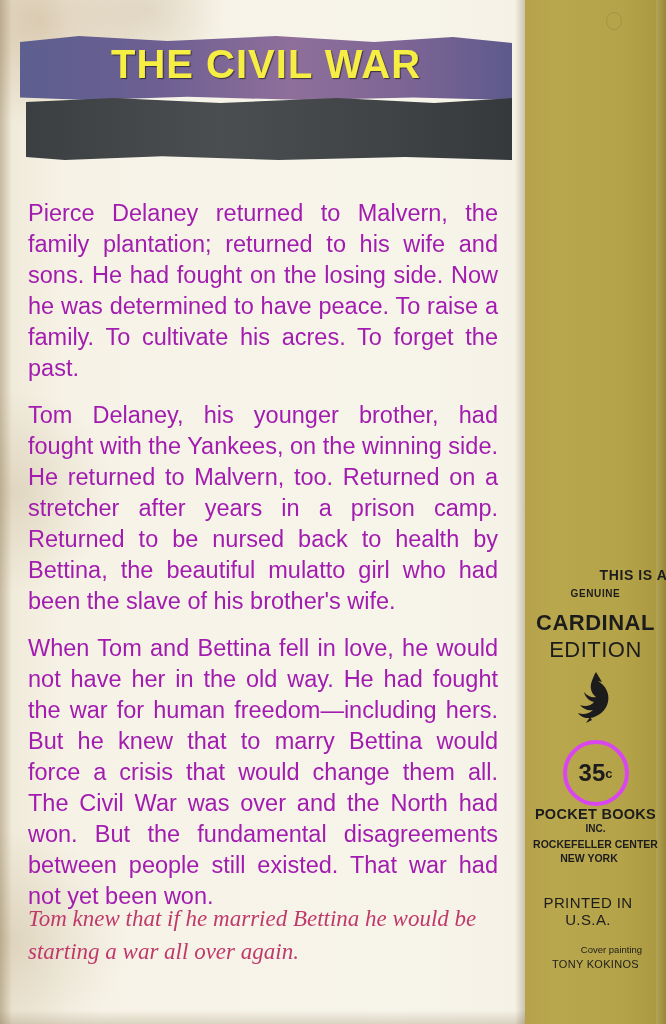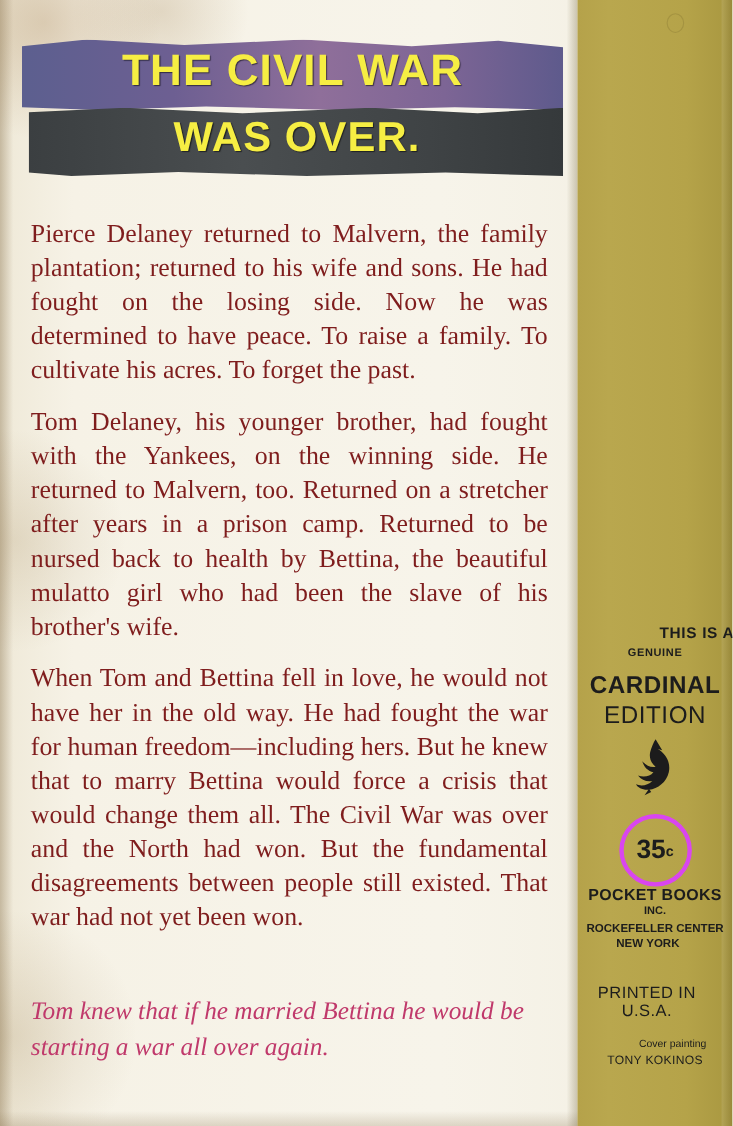--- a/index.html
+++ b/index.html
@@ -100,24 +100,24 @@
   .banner-line2 { left: 4px; top: 68px; font-size: 38px; }
 
   
   .body-copy {
     position: absolute;
     left: 28px; top: 198px;
     width: 470px;
   }
   .body-copy p {
     margin: 0 0 16px 0;
-    font-family: Liberation Serif, serif;
+    font-family: Liberation Sans, sans-serif;
     font-size: 23.5px;
     line-height: 31px;
-    color: #7f1d1d;
+    color: #a21caf;
     text-align: justify;
     text-justify: inter-word;
   }
   .tagline {
     position: absolute;
     left: 28px; top: 902px;
     width: 470px;
     font-family: "Liberation Serif", serif;
     font-style: italic;
     font-size: 23px;
@@ -205,21 +205,20 @@
 <div id="page">
 
   <div class="paper"></div>
   <div class="edge-left"></div>
   <div class="edge-bottom"></div>
 
   <div class="banner">
     <div class="banner-top"></div>
     <div class="banner-bottom"></div>
     <div class="banner-line1">THE CIVIL WAR</div>
-    <div class="banner-line2">WAS OVER.</div>
   </div>
 
   <div class="body-copy">
     <p>Pierce Delaney returned to Malvern, the family plantation; returned to his wife and sons. He had fought on the losing side. Now he was determined to have peace. To raise a family. To cultivate his acres. To forget the past.</p>
     <p>Tom Delaney, his younger brother, had fought with the Yankees, on the winning side. He returned to Malvern, too. Returned on a stretcher after years in a prison camp. Returned to be nursed back to health by Bettina, the beautiful mulatto girl who had been the slave of his brother's wife.</p>
     <p>When Tom and Bettina fell in love, he would not have her in the old way. He had fought the war for human freedom—including hers. But he knew that to marry Bettina would force a crisis that would change them all. The Civil War was over and the North had won. But the fundamental disagreements between people still existed. That war had not yet been won.</p>
   </div>
 
   <div class="tagline">Tom knew that if he married Bettina he would be starting a war all over again.</div>
 

